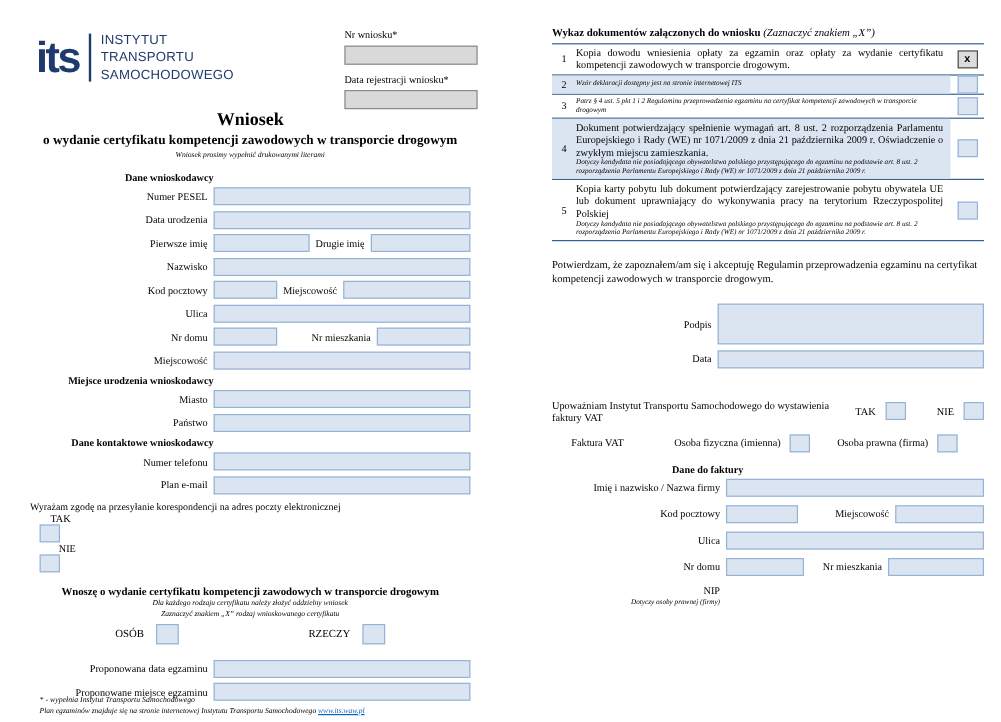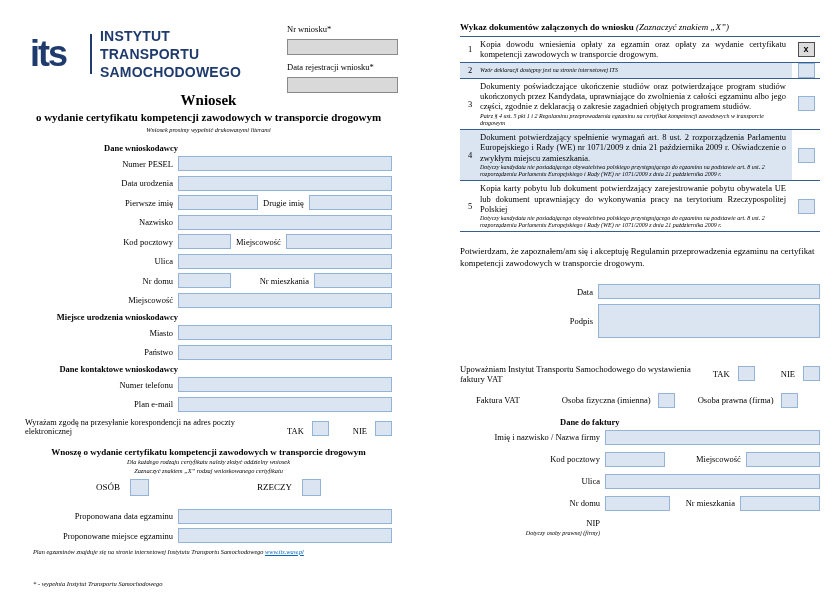--- a/index.html
+++ b/index.html
@@ -4,23 +4,23 @@
 <style>
   * { margin:0; padding:0; box-sizing:border-box; }
   html,body { width:834px; height:602px; background:#ffffff; overflow:hidden; }
   body { font-family:"Liberation Serif", serif; color:#000; }
   .page { position:absolute; top:0; height:602px; width:417px; }
   #page-left { left:0; }
   #page-right { left:417px; }
 
   
   .logo-wrap { position:absolute; left:30px; top:27px; display:flex; align-items:center; }
-  .logo-abbr { font-family:"Liberation Sans", sans-serif; font-weight:bold; font-size:36px; line-height:0.9; color:#1f3a6d; letter-spacing:-2px; padding-right:24px; }
+  .logo-abbr { font-family:"Liberation Sans", sans-serif; font-weight:bold; font-size:36px; line-height:0.9; color:#1f3a6d; letter-spacing:-2px; padding-right:8px; }
   .logo-sep { width:2px; height:40px; background:#1f3a6d; margin-right:8px; }
-  .logo-org { font-family:"Liberation Sans", sans-serif; font-weight:bold; font-size:14px; line-height:1.3; color:#1f3a6d; letter-spacing:0.2px; }
+  .logo-org { font-family:"Liberation Sans", sans-serif; font-weight:normal; font-size:11px; line-height:1.3; color:#1f3a6d; letter-spacing:0.2px; }
 
   
   .hdr-fields { position:absolute; left:287px; top:24px; width:111px; }
   .hdr-lbl { font-size:8.5px; margin-bottom:2px; }
   .inp-gray { width:100%; height:16px; background:#d9d9d9; border:1px solid #8a8a8a; margin-bottom:7px; font:8.5px "Liberation Serif", serif; padding:0 2px; }
 
   
   .title-block { position:absolute; left:0; top:92px; width:417px; text-align:center; }
   .title-main { font-size:15px; font-weight:bold; }
   .title-sub { font-size:11px; font-weight:bold; margin-top:2px; }
@@ -32,21 +32,21 @@
   .lbl-mid { font-size:8.5px; white-space:nowrap; padding:0 5px; text-align:right; }
   .inp { height:15px; background:#dbe5f1; border:1px solid #95b3d7; font:8.5px "Liberation Serif", serif; padding:0 2px; }
   .grow { flex:1 1 auto; min-width:0; }
   .sec-h { font-size:8.5px; font-weight:bold; text-align:right; margin:3px 0 3px 0; }
   .cb { width:17px; height:15px; background:#dbe5f1; border:1px solid #95b3d7; display:flex; align-items:center; justify-content:center; flex:0 0 auto; }
   .cb-gray { background:#dcdcdc; border:1px solid #4d4d4d; font-weight:bold; font-size:9px; font-family:"Liberation Sans", sans-serif; }
 
   
   .form-main { position:absolute; left:25px; top:140px; width:367px; }
   .lw { width:153px; flex:0 0 153px; }
-  .consent-row { display:flex; align-items:flex-end; margin-top:6px; font-size:8.3px; }
+  .consent-row { display:flex; align-items:flex-start; margin-top:6px; font-size:8.3px;flex-direction:column; }
   .consent-row .yn-lbl { font-size:8.5px; }
 
   .request-block { margin-top:11px; text-align:center; }
   .req-h { font-size:9px; font-weight:bold; }
   .req-n { font-size:6.3px; font-style:italic; margin-top:1.5px; }
   .type-row { display:flex; align-items:center; justify-content:center; gap:10px; margin-top:5px; }
   .type-lbl { font-size:9px; }
   .exam-note { font-size:6.3px; font-style:italic; text-align:left; margin:3px 0 0 8px; }
   .link { color:#0563c1; text-decoration:underline; }
   .footnote { position:absolute; left:33px; top:580px; font-size:6.5px; font-style:italic; }
@@ -236,21 +236,20 @@
         </div>
         <div class="dt-cb">
           <div class="cb"></div>
         </div>
       </div>
 
       <div class="dt-row">
         <div class="dt-main">
           <div class="dt-num">3</div>
           <div class="dt-text">
-            <span>Dokumenty poświadczające ukończenie studiów oraz potwierdzające program studiów ukończonych przez Kandydata, uprawniające do zwolnienia z całości egzaminu albo jego części, zgodnie z deklaracją o zakresie zagadnień objętych programem studiów.</span>
             <div class="dt-note">Patrz § 4 ust. 5 pkt 1 i 2 Regulaminu przeprowadzenia egzaminu na certyfikat kompetencji zawodowych w transporcie drogowym</div>
           </div>
         </div>
         <div class="dt-cb">
           <div class="cb"></div>
         </div>
       </div>
 
       <div class="dt-row">
         <div class="dt-main hl">
@@ -276,26 +275,26 @@
         <div class="dt-cb">
           <div class="cb"></div>
         </div>
       </div>
     </div>
 
     <div class="confirm-text">Potwierdzam, że zapoznałem/am się i akceptuję Regulamin przeprowadzenia egzaminu na certyfikat kompetencji zawodowych w transporcie drogowym.</div>
 
     <div class="sig-rows">
       <div class="row">
-        <div class="lbl rlbl">Data</div>
-        <input class="inp grow" type="text" style="">
-      </div>
-      <div class="row">
         <div class="lbl rlbl">Podpis</div>
         <div class="inp inp-tall grow"></div>
+      </div>
+      <div class="row">
+        <div class="lbl rlbl">Data</div>
+        <input class="inp grow" type="text" style="">
       </div>
     </div>
 
     <div class="inv-auth">
       <span>Upoważniam Instytut Transportu Samochodowego do wystawienia faktury VAT</span>
       <span style="margin-left:18px">TAK</span>
       <div class="cb" style="margin-left:8px"></div>
       <span style="margin-left:26px">NIE</span>
       <div class="cb" style="margin-left:8px"></div>
     </div>

